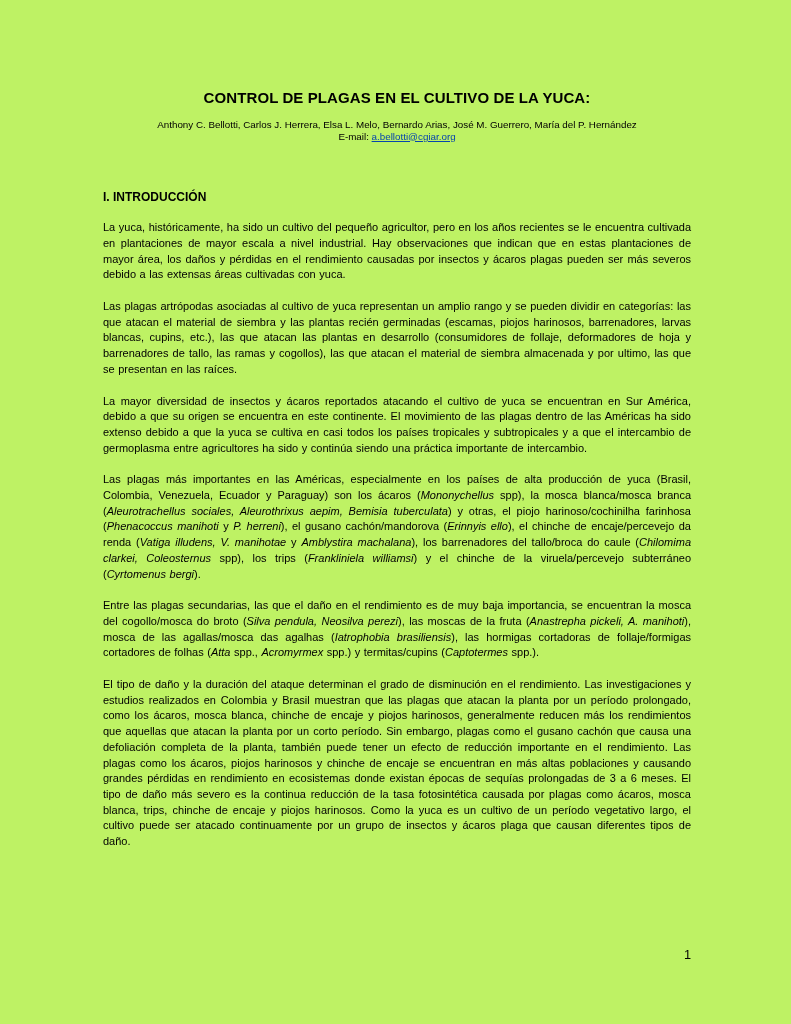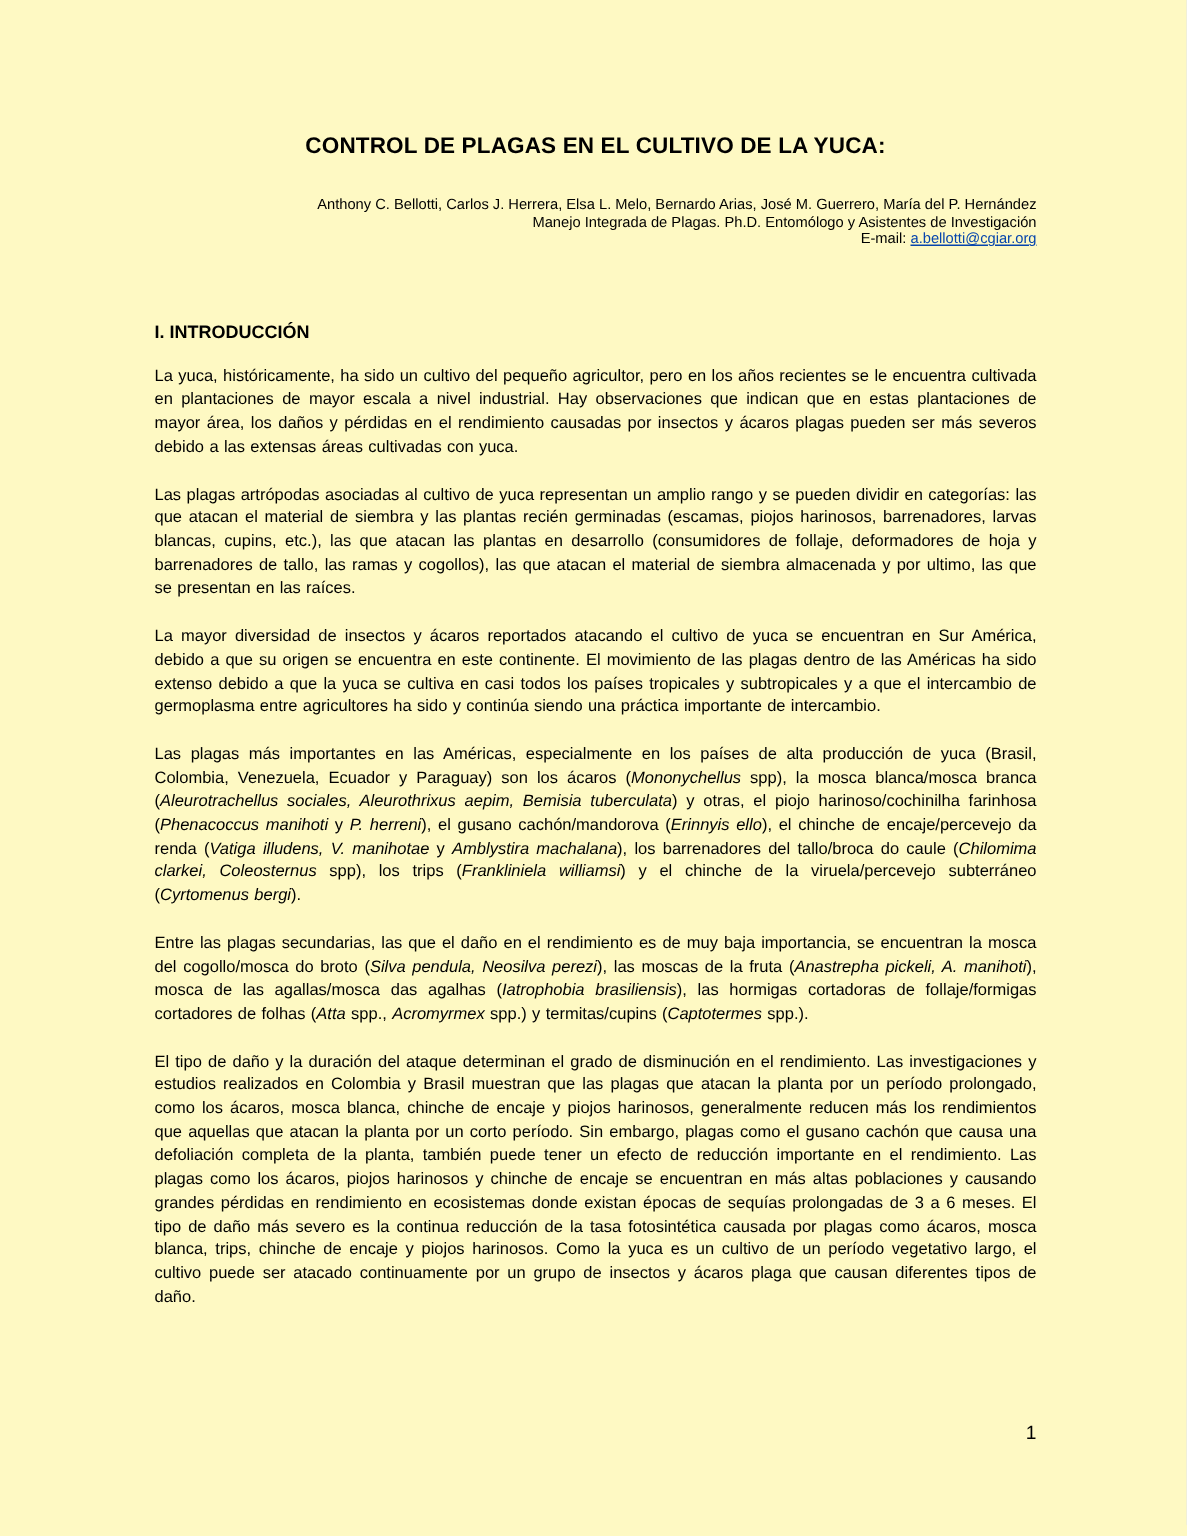--- a/index.html
+++ b/index.html
@@ -1,38 +1,38 @@
 <!DOCTYPE html>
 <html><head>
 <meta charset="utf-8">
 <style>
   html, body { margin:0; padding:0; background:#e8e8e8; }
   .page {
     width:791px; height:1024px;
     margin:0 auto;
-    background:#fef9c3;
+    background:#bef264;
     position:relative;
     box-sizing:border-box;
     padding:88px 100px 0 103px;
     font-family:"Liberation Sans", sans-serif;
     color:#000000;
     overflow:hidden;
   }
   .title {
     text-align:center;
     font-weight:bold;
     font-size:15px;
     line-height:19px;
     letter-spacing:0.1px;
   }
   .authors {
-    text-align:right;
+    text-align:center;
     font-size:9.8px;
     line-height:11.6px;
-    margin-top:24px;
+    margin-top:12px;
   }
   .email { color:#0645ad; text-decoration:underline; cursor:pointer; }
   .section-heading {
     font-size:12px;
     font-weight:bold;
     margin:48px 0 0 0;
   }
   .body-para {
     margin:16px 0 0 0;
     text-align:justify;
@@ -51,21 +51,20 @@
 <body>
 
 <div class="page">
 
   <div class="title">
     <div>CONTROL DE PLAGAS EN EL CULTIVO DE LA YUCA:</div>
   </div>
 
   <div class="authors">
     <div>Anthony C. Bellotti, Carlos J. Herrera, Elsa L. Melo, Bernardo Arias, José M. Guerrero, María del P. Hernández</div>
-    <div>Manejo Integrada de Plagas. Ph.D. Entomólogo y Asistentes de Investigación</div>
     <div><span>E-mail: </span><a href="#" class="email">a.bellotti@cgiar.org</a></div>
   </div>
 
   <div class="section-heading">I. INTRODUCCIÓN</div>
 
   <p class="body-para">La yuca, históricamente, ha sido un cultivo del pequeño agricultor, pero en los años recientes se le encuentra cultivada en plantaciones de mayor escala a nivel industrial. Hay observaciones que indican que en estas plantaciones de mayor área, los daños y pérdidas en el rendimiento causadas por insectos y ácaros plagas pueden ser más severos debido a las extensas áreas cultivadas con yuca.</p>
   <p class="body-para">Las plagas artrópodas asociadas al cultivo de yuca representan un amplio rango y se pueden dividir en categorías: las que atacan el material de siembra y las plantas recién germinadas (escamas, piojos harinosos, barrenadores, larvas blancas, cupins, etc.), las que atacan las plantas en desarrollo (consumidores de follaje, deformadores de hoja y barrenadores de tallo, las ramas y cogollos), las que atacan el material de siembra almacenada y por ultimo, las que se presentan en las raíces.</p>
   <p class="body-para">La mayor diversidad de insectos y ácaros reportados atacando el cultivo de yuca se encuentran en Sur América, debido a que su origen se encuentra en este continente. El movimiento de las plagas dentro de las Américas ha sido extenso debido a que la yuca se cultiva en casi todos los países tropicales y subtropicales y a que el intercambio de germoplasma entre agricultores ha sido y continúa siendo una práctica importante de intercambio.</p>
   <p class="body-para">Las plagas más importantes en las Américas, especialmente en los países de alta producción de yuca (Brasil, Colombia, Venezuela, Ecuador y Paraguay) son los ácaros (<i>Mononychellus</i> spp), la mosca blanca/mosca branca (<i>Aleurotrachellus sociales, Aleurothrixus aepim, Bemisia tuberculata</i>) y otras, el piojo harinoso/cochinilha farinhosa (<i>Phenacoccus manihoti</i> y <i>P. herreni</i>), el gusano cachón/mandorova (<i>Erinnyis ello</i>), el chinche de encaje/percevejo da renda (<i>Vatiga illudens, V. manihotae</i> y <i>Amblystira machalana</i>), los barrenadores del tallo/broca do caule (<i>Chilomima clarkei, Coleosternus</i> spp), los trips (<i>Frankliniela williamsi</i>) y el chinche de la viruela/percevejo subterráneo (<i>Cyrtomenus bergi</i>).</p>
   <p class="body-para">Entre las plagas secundarias, las que el daño en el rendimiento es de muy baja importancia, se encuentran la mosca del cogollo/mosca do broto (<i>Silva pendula, Neosilva perezi</i>), las moscas de la fruta (<i>Anastrepha pickeli, A. manihoti</i>), mosca de las agallas/mosca das agalhas (<i>Iatrophobia brasiliensis</i>), las hormigas cortadoras de follaje/formigas cortadores de folhas (<i>Atta</i> spp., <i>Acromyrmex</i> spp.) y termitas/cupins (<i>Captotermes</i> spp.).</p>

